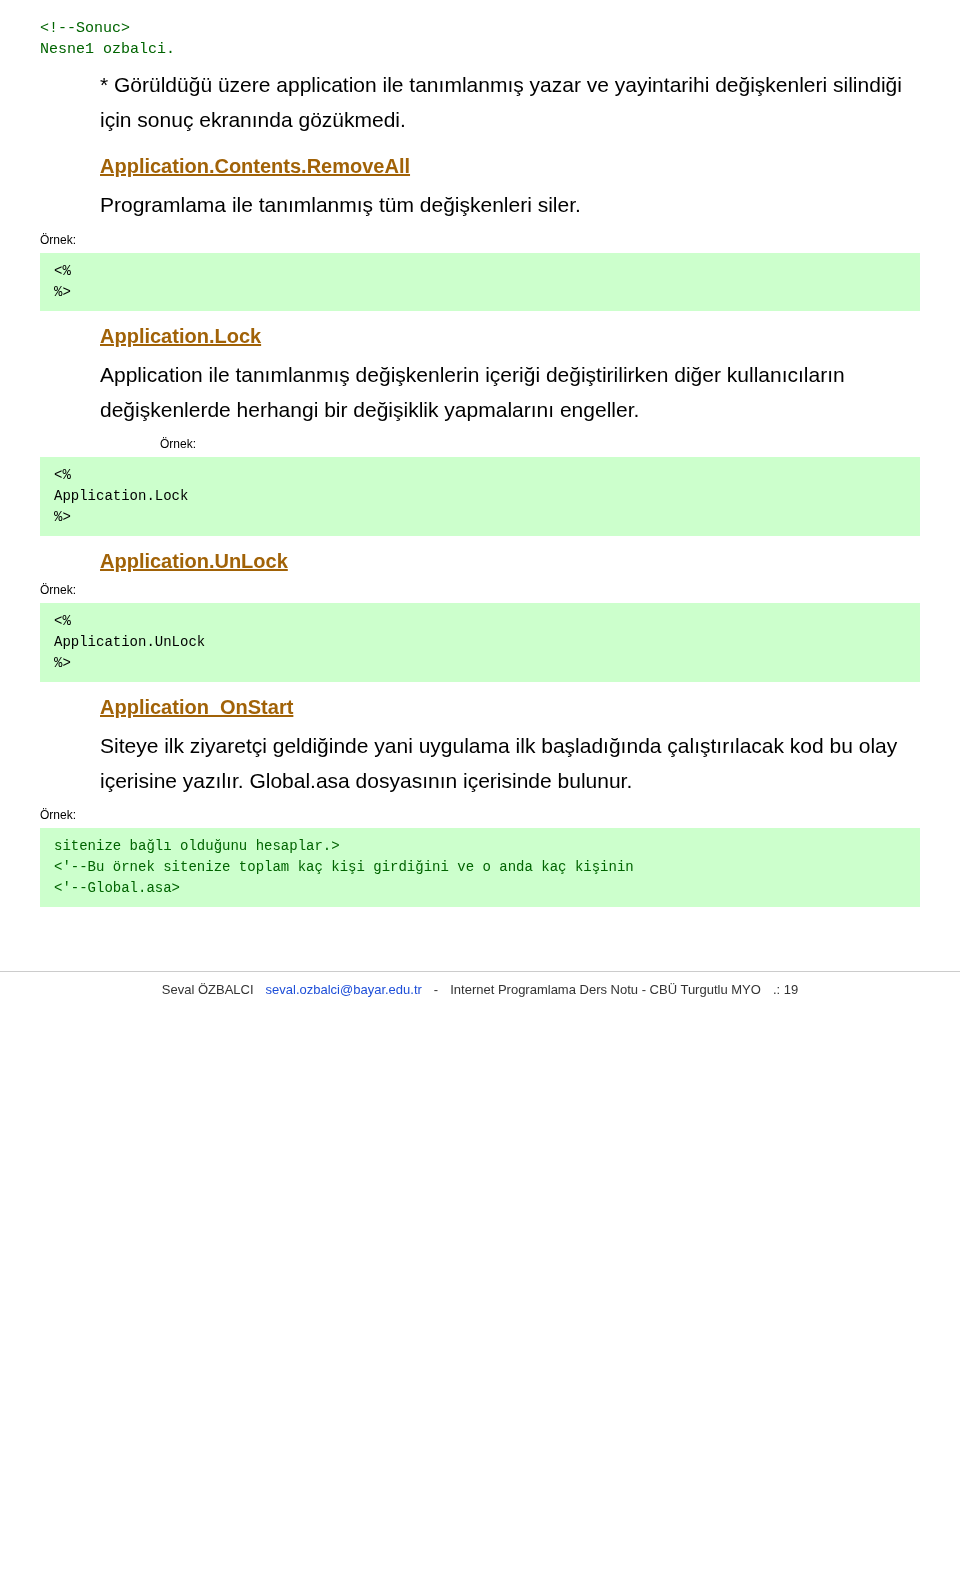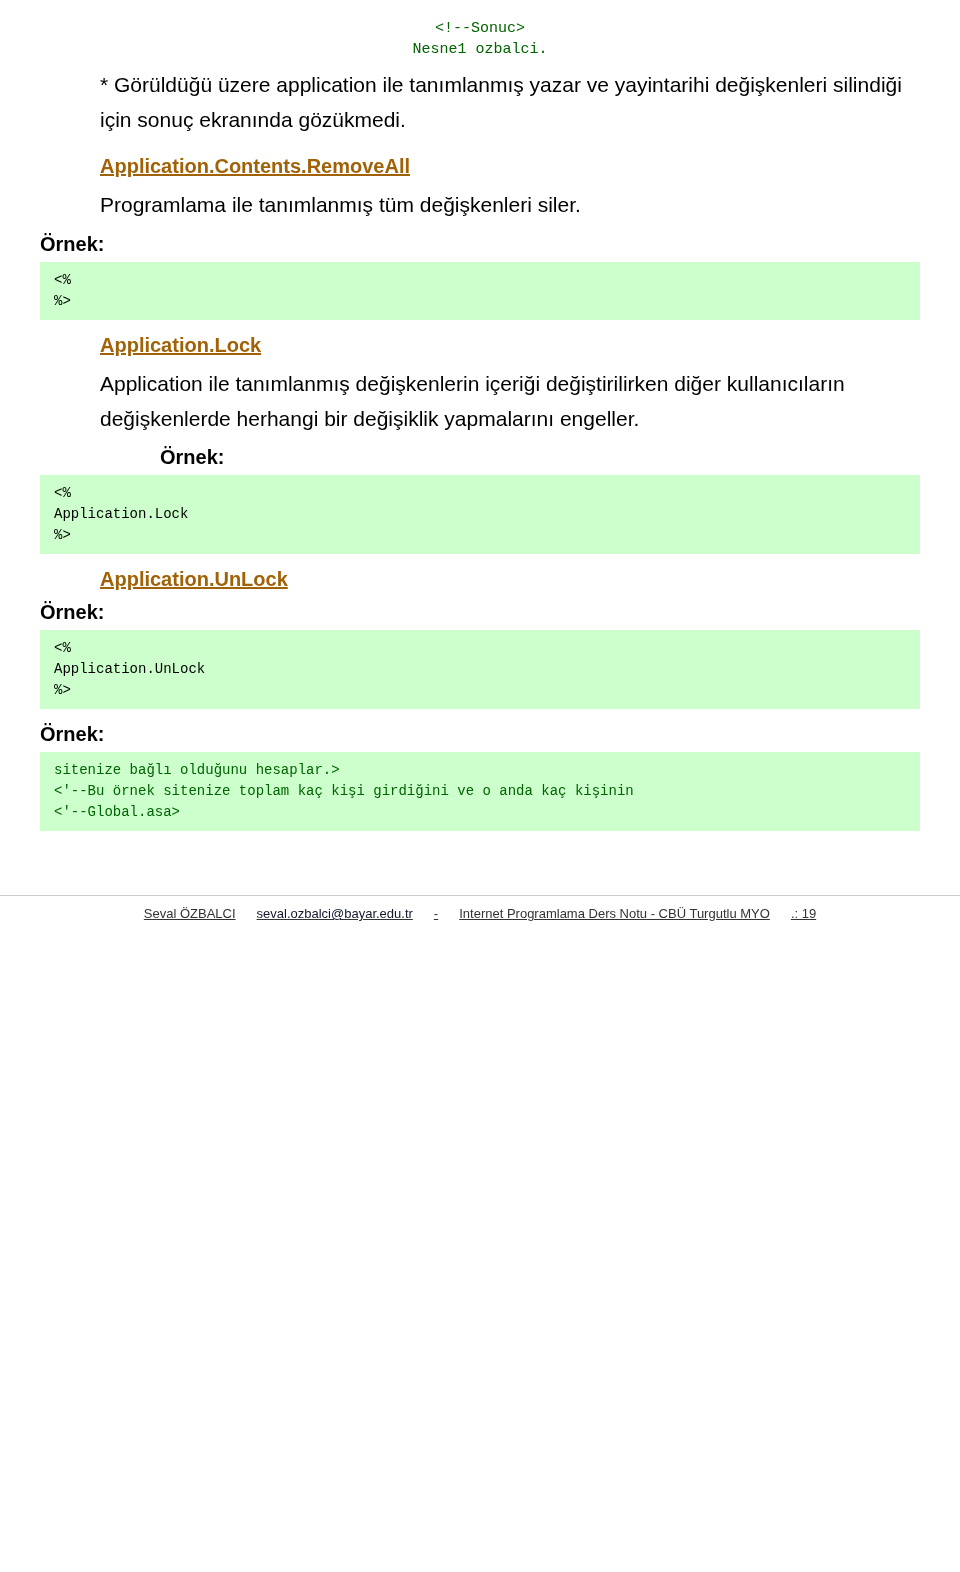--- a/index.html
+++ b/index.html
@@ -16,40 +16,39 @@
       min-height: 1572px;
     }
     .page-content {
       padding: 20px 40px 20px 40px;
     }
     .comment-line {
       color: #006400;
       font-family: 'Courier New', monospace;
       font-size: 15px;
       margin-bottom: 4px;
-      text-align: center;
     }
     .section-indent {
       margin-left: 60px;
     }
     .section-indent2 {
       margin-left: 120px;
     }
     .heading-link {
       font-size: 20px;
       font-weight: bold;
       text-decoration: underline;
       color: #a16207;
       display: block;
       margin-bottom: 10px;
       margin-top: 10px;
     }
     .ornek-label {
-      font-size: 20px;
-      font-weight: bold;
+      font-size: 12px;
+      font-weight: normal;
       margin-bottom: 6px;
       margin-top: 10px;
     }
     .code-block {
       background-color: #ccffcc;
       font-family: 'Courier New', monospace;
       font-size: 14px;
       padding: 8px 14px;
       margin-bottom: 14px;
       margin-top: 4px;
@@ -60,26 +59,25 @@
       color: #006400;
     }
     .footer {
       border-top: 1px solid #ccc;
       padding: 10px 30px;
       display: flex;
       align-items: center;
       justify-content: center;
       font-size: 13px;
       color: #333;
-      gap: 21px;
+      gap: 12px;
       margin-top: 30px;
-      text-decoration: underline;
     }
     .footer a {
-      color: #0f172a;
+      color: #1d4ed8;
     }
     .description-text {
       font-size: 21px;
       line-height: 1.65;
       margin-bottom: 8px;
     }
     .top-section {
       margin-bottom: 10px;
     }
   </style>
@@ -131,20 +129,24 @@
   <div style="margin-top:8px;">
     <div class="ornek-label">Örnek:</div>
   </div>
 
   <div class="code-block">
     <div>&lt;%</div>
     <div>Application.UnLock</div>
     <div>%&gt;</div>
   </div>
 
+  <div class="section-indent" style="margin-top:8px;">
+    <a class="heading-link">Application_OnStart</a>
+    <div class="description-text">Siteye ilk ziyaretçi geldiğinde yani uygulama ilk başladığında çalıştırılacak kod bu olay içerisine yazılır. Global.asa dosyasının içerisinde bulunur.</div>
+  </div>
 
   <div style="margin-top:8px;">
     <div class="ornek-label">Örnek:</div>
   </div>
 
   <div class="code-block">
     <div><span class="code-green">sitenize bağlı olduğunu hesaplar.&gt;</span></div>
     <div><span class="code-green">&lt;'--Bu örnek sitenize toplam kaç kişi girdiğini ve o anda kaç kişinin</span></div>
     <div><span class="code-green">&lt;'--Global.asa&gt;</span></div>
   </div>

